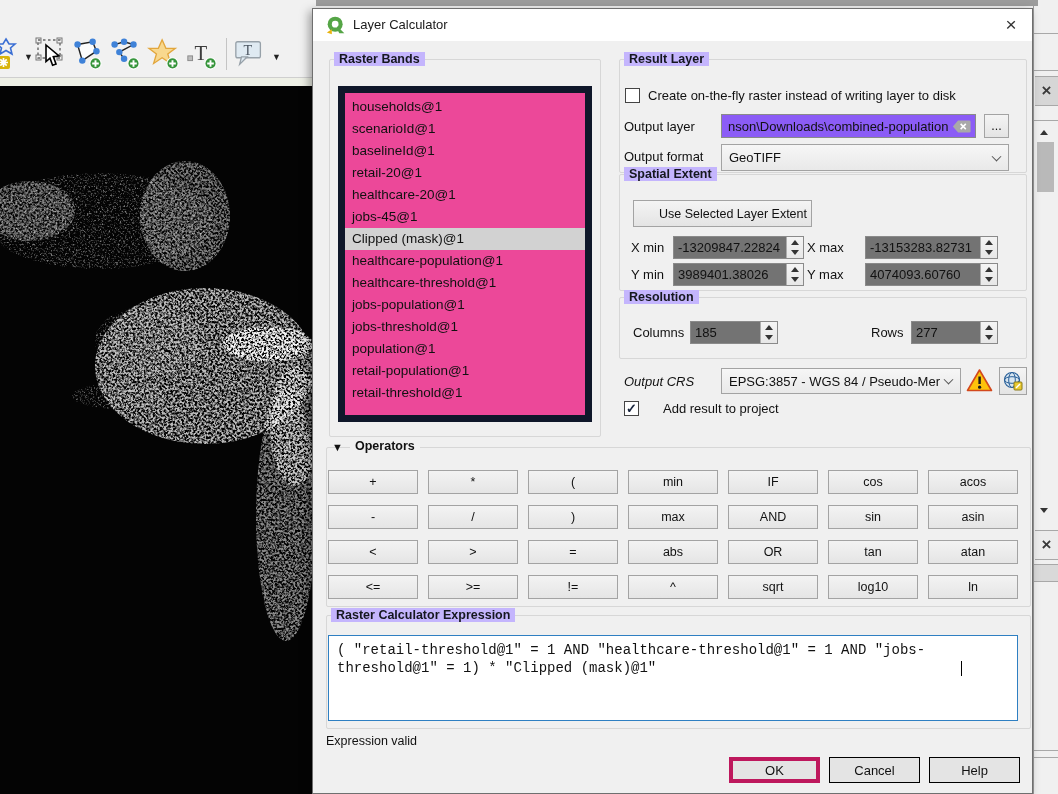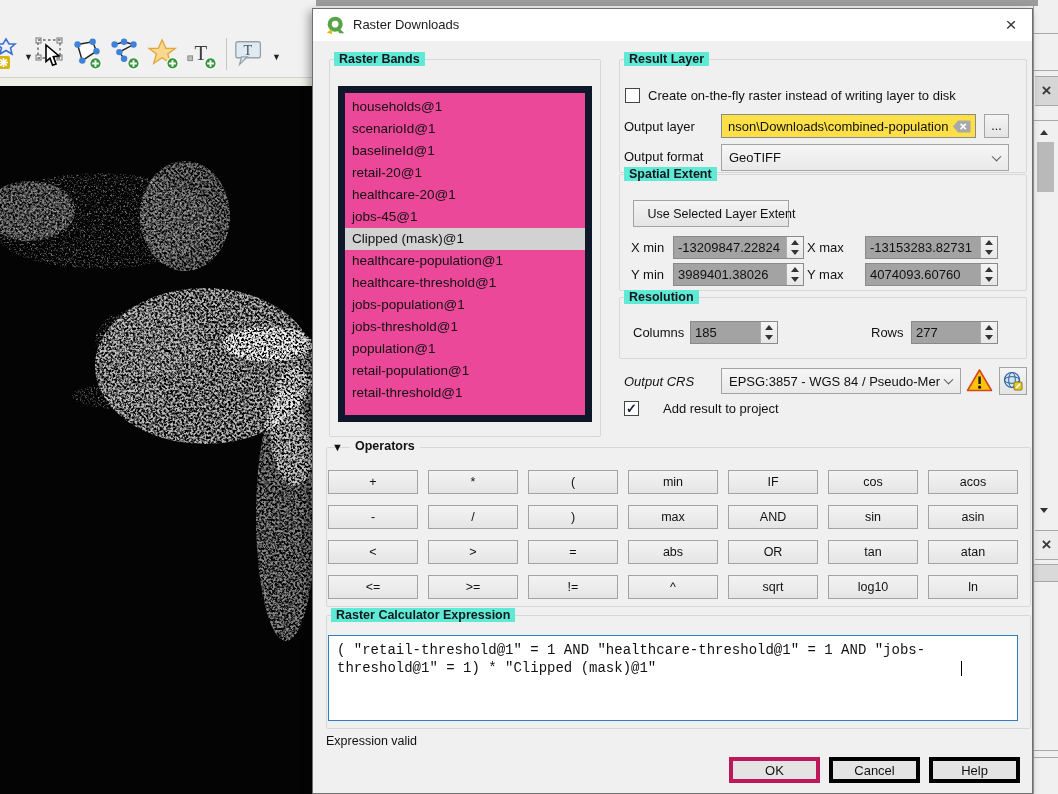--- a/index.html
+++ b/index.html
@@ -27,58 +27,58 @@
   
   #top-gap { position:absolute; left:316px; top:0; width:722px; height:6px; background:#9c9c9c; }
   #dialog { position:absolute; left:312px; top:8px; width:721px; height:786px; background:#f0f0f0;
             border:1px solid #6f6f6f; box-shadow:-3px 3px 9px rgba(0,0,0,.35); }
   #titlebar { position:absolute; left:0; top:0; width:719px; height:32px; background:#ffffff; }
   #dlg-title { position:absolute; left:40px; top:8px; font-size:13px; color:#1a1a1a; }
   #dlg-close { position:absolute; left:682px; top:2px; width:32px; height:28px; display:flex; align-items:center; justify-content:center;
                font-size:19px; color:#333; font-weight:400; }
 
   .group { position:absolute; border:1px solid #d7d7d7; border-radius:2px; }
-  .gtitle { position:absolute; top:-8px; left:4px; background:#5eead4; padding:0 5px; font-size:12.5px; font-weight:bold; color:#15171f; white-space:nowrap; }
+  .gtitle { position:absolute; top:-8px; left:4px; background:#c4b5fd; padding:0 5px; font-size:12.5px; font-weight:bold; color:#15171f; white-space:nowrap; }
 
   .listbox { position:absolute; background:#ec4899; border:7px solid #0f172a; overflow:hidden; padding-top:3px; }
   .listitem { height:22px; line-height:22px; padding-left:7px; font-size:13.5px; color:#111; white-space:nowrap; }
   .listitem.sel { background:#d2d2d2; }
 
   .lbl { position:absolute; font-size:13px; color:#111; white-space:nowrap; }
 
   .cb { position:absolute; width:15px; height:15px; background:#fff; border:1px solid #444; font-size:13px; line-height:13px;
         text-align:center; color:#17233c; font-weight:bold; }
 
-  .field { position:absolute; background:#fde047; border:1px solid #8a8a8a; font-size:13px; color:#111;
+  .field { position:absolute; background:#8b5cf6; border:1px solid #8a8a8a; font-size:13px; color:#111;
            display:flex; align-items:center; padding:0 6px; white-space:nowrap; overflow:hidden; }
   .btn { position:absolute; background:linear-gradient(#f4f4f4,#e4e4e4); border:1px solid #a3a3a3; font-size:12.5px; color:#111;
          display:flex; align-items:center; justify-content:center; white-space:nowrap; }
   .combo { position:absolute; background:linear-gradient(#f6f6f6,#e9e9e9); border:1px solid #a3a3a3; font-size:13px; color:#111;
            display:flex; align-items:center; padding:0 7px; white-space:nowrap; overflow:hidden; }
   .chev { position:absolute; right:8px; top:50%; width:7px; height:7px; border-right:1.6px solid #555; border-bottom:1.6px solid #555;
           transform:translateY(-70%) rotate(45deg); }
 
-  .spin { position:absolute; background:#a3a3a3; border:1px solid #8a8a8a; font-size:13px; color:#111;
+  .spin { position:absolute; background:#737373; border:1px solid #8a8a8a; font-size:13px; color:#111;
           display:flex; align-items:center; padding:0 4px; }
   .spinbtns { position:absolute; right:0; top:0; bottom:0; width:17px; border-left:1px solid #adadad; background:linear-gradient(#f4f4f4,#e7e7e7);
               display:flex; flex-direction:column; align-items:center; justify-content:space-around; }
   .t-up  { width:0; height:0; border-left:4px solid transparent; border-right:4px solid transparent; border-bottom:5px solid #333; }
   .t-dn  { width:0; height:0; border-left:4px solid transparent; border-right:4px solid transparent; border-top:5px solid #333; }
 
   #ops-grid { position:absolute; left:15px; top:461px; display:grid; grid-template-columns:repeat(7,90px); grid-auto-rows:24px; gap:11px 10px; }
   .opbtn { background:linear-gradient(#f3f3f3,#e5e5e5); border:1px solid #a3a3a3; font-size:12.5px; color:#111;
            display:flex; align-items:center; justify-content:center; }
 
   #expr-box { position:absolute; left:15px; top:626px; width:690px; height:86px; background:#fff; border:1px solid #2e7fc2;
               font-family:"Liberation Mono","DejaVu Sans Mono",monospace; font-size:14px; line-height:18px; color:#111;
               padding:5px 8px; white-space:pre-wrap; overflow:hidden; }
   #caret { position:absolute; left:648px; top:652px; width:1px; height:15px; background:#000; }
 
   #status-text { position:absolute; left:13px; top:725px; font-size:12.5px; color:#111; }
-  .dlgbtn { position:absolute; top:748px; width:91px; height:26px; background:#e4e4e4; border:4px solid #000000;
+  .dlgbtn { position:absolute; top:748px; width:91px; height:26px; background:#e4e4e4; border:1px solid #000000;
             font-size:13px; color:#111; display:flex; align-items:center; justify-content:center; }
   #ok-btn { border:4px solid #be185d; }
 
   .collapse-tri { font-size:11px; color:#111; }
 </style>
 </head>
 <body>
 
 <div id="screen">
 
@@ -201,21 +201,21 @@
 
   <div id="dialog">
 
     <div id="titlebar">
       <svg width="20" height="20" viewBox="0 0 24 24" style="position:absolute; left:13px; top:6px;">
         <circle cx="11" cy="11" r="9" fill="#55a546"></circle>
         <circle cx="11" cy="11" r="4" fill="#fff"></circle>
         <path d="M13.5 13.5 L22 22 L16 22 L13 16.5 Z" fill="#55a546"></path>
         <path d="M1 21 L7 17 L7 23 Z" fill="#e8b30e"></path>
       </svg>
-      <span id="dlg-title">Raster Downloads</span>
+      <span id="dlg-title">Layer Calculator</span>
       <span id="dlg-close">×</span>
     </div>
 
     <div class="group" style="left:16px; top:50px; width:272px; height:378px;">
       <span class="gtitle">Raster Bands</span>
     </div>
     <div class="listbox" style="left:25px; top:77px; width:254px; height:336px;">
       <div class="listitem">households@1</div>
       <div class="listitem">scenarioId@1</div>
       <div class="listitem">baselineId@1</div>
@@ -248,21 +248,21 @@
     <div class="btn" style="left:671px; top:105px; width:25px; height:24px;">...</div>
     <span class="lbl" style="left:311px; top:140px;">Output format</span>
     <div class="combo" style="left:408px; top:135px; width:288px; height:27px;">
       <span>GeoTIFF</span>
       <span class="chev"></span>
     </div>
 
     <div class="group" style="left:306px; top:165px; width:408px; height:117px;">
       <span class="gtitle">Spatial Extent</span>
     </div>
-    <div class="btn" style="left:320px; top:191px; width:156px; height:27px;padding-left:21px;">Use Selected Layer Extent</div>
+    <div class="btn" style="left:320px; top:191px; width:179px; height:27px;padding-left:21px;">Use Selected Layer Extent</div>
     <span class="lbl" style="left:318px; top:231px;">X min</span>
     <div class="spin" style="left:360px; top:227px; width:131px; height:23px;">
       <span>-13209847.22824</span>
       <span class="spinbtns">
           <span class="t-up"></span>
           <span class="t-dn"></span>
         </span>
     </div>
     <span class="lbl" style="left:494px; top:231px;">X max</span>
     <div class="spin" style="left:552px; top:227px; width:133px; height:23px;">

